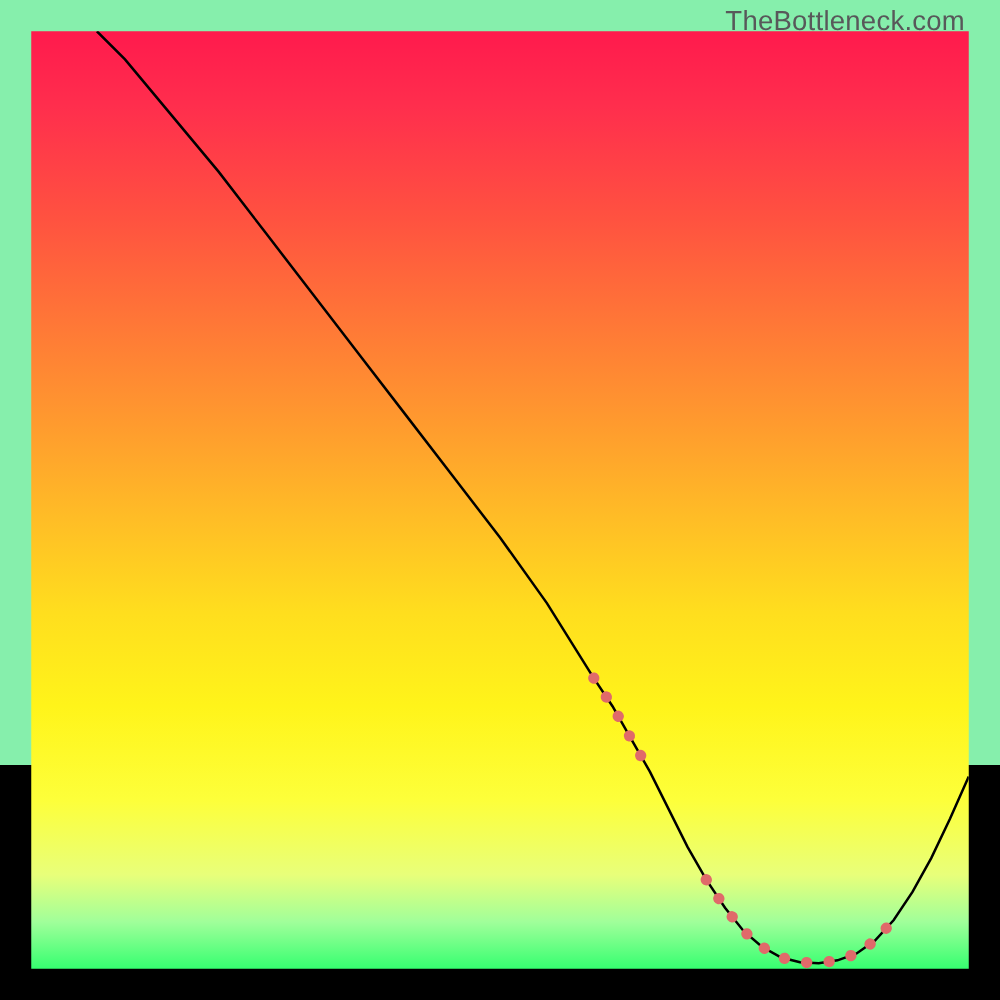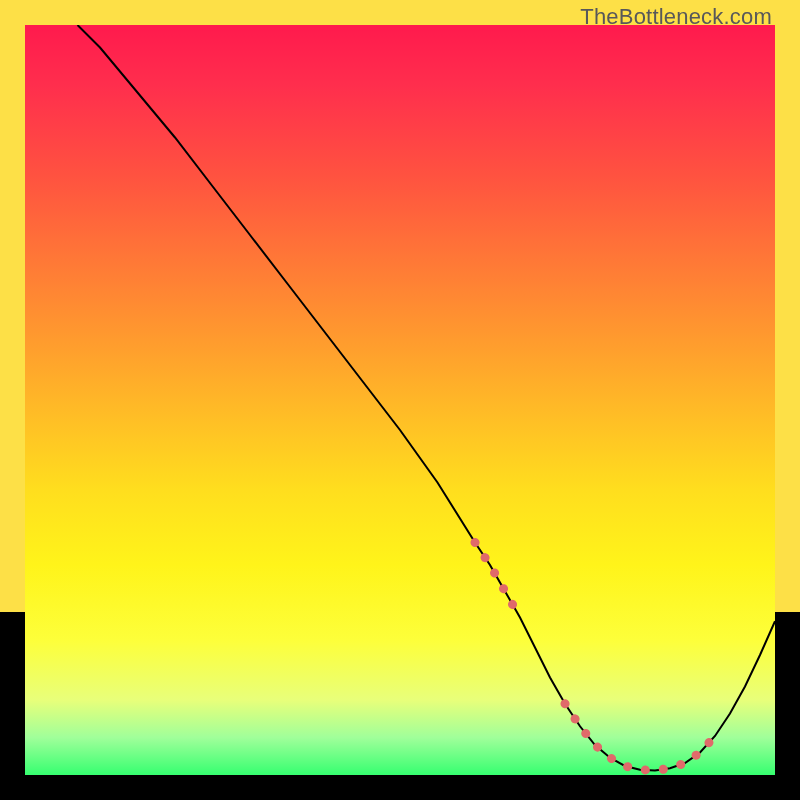--- a/index.html
+++ b/index.html
@@ -13,21 +13,21 @@
   background: #000;
   position: relative;
   font-family: Arial, sans-serif;
 }
 .frame {
   position: absolute;
   top: 0;
   left: 0;
   width: 800px;
   height: 612px;
-  background: #fde047;
+  background: #86efac;
 }
 .plot-area {
   position: absolute;
   top: 25px;
   left: 25px;
   width: 750px;
   height: 750px;
   background: linear-gradient(to bottom,
     #ff1a4d 0%,
     #ff2e4d 8%,

